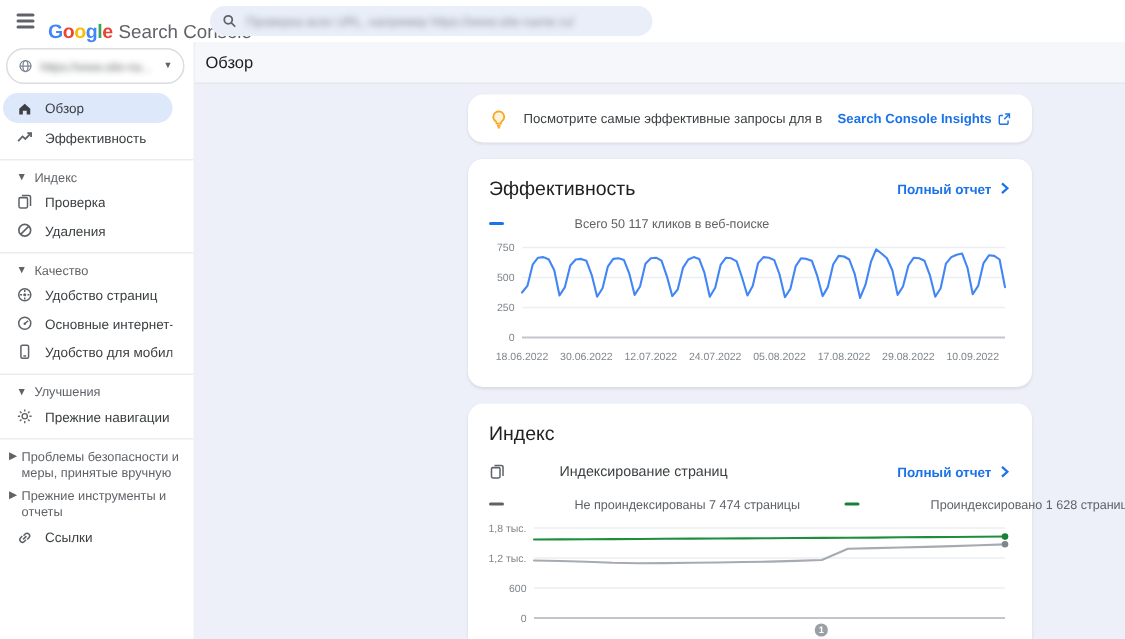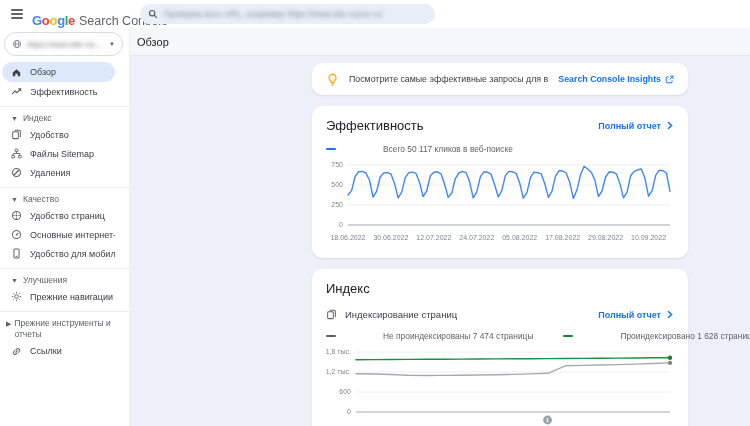--- a/index.html
+++ b/index.html
@@ -50,21 +50,21 @@
   .card-title{font-size:13px;color:#202124;}
   .report-link{display:flex;gap:5px;color:#1a73e8;font-size:9px;font-weight:bold;cursor:pointer;}
   .legend-row{display:flex;align-items:center;gap:6px;margin-top:11px;}
   .legend-item{display:flex;align-items:center;gap:5px;margin-right:24px;}
   .dash{width:10px;height:2.6px;border-radius:1.3px;flex:none;}
   .dash-blue{background:#1a73e8;}
   .dash-gray{background:#5f6368;}
   .dash-green{background:#188038;}
   .legend-txt{font-size:8.4px;color:#5f6368;white-space:nowrap;padding-left:42px;}
   .chart{margin-top:5px;}
-  .sub-row{display:flex;align-items:center;margin-top:13px;}
+  .sub-row{display:flex;align-items:center;margin-top:13px;gap:28px;}
   .sub-row .ic{margin-right:8px;display:flex;}
   .sub-title{font-size:9.5px;color:#3c4043;flex:1;}
   svg.icon{display:block;}
 </style>
 </head>
 <body>
 
 <div class="topbar">
   <div class="hamburger">
       <span></span>
@@ -118,32 +118,21 @@
     <span class="caret">▼</span>
     <span class="slbl">Индекс</span>
   </div>
   <div class="nav-row">
     <span class="ic">
         <svg class="icon" width="11" height="11" viewBox="0 0 12 12" fill="none" stroke="#5f6368" stroke-width="1.1">
           <rect x="1.8" y="3" width="6.2" height="7.5" rx="1"></rect>
           <path d="M4 1.4 H9 a1.2 1.2 0 0 1 1.2 1.2 V9"></path>
         </svg>
       </span>
-    <span class="lbl">Удобство</span>
-  </div>
-  <div class="nav-row">
-    <span class="ic">
-        <svg class="icon" width="11" height="11" viewBox="0 0 12 12" fill="none" stroke="#5f6368" stroke-width="1">
-          <rect x="4.4" y="1.2" width="3.2" height="2.6" rx=".5"></rect>
-          <rect x="0.8" y="8.2" width="3.2" height="2.6" rx=".5"></rect>
-          <rect x="8" y="8.2" width="3.2" height="2.6" rx=".5"></rect>
-          <path d="M6 3.8 V6 M2.4 8.2 V6 H9.6 V8.2"></path>
-        </svg>
-      </span>
-    <span class="lbl">Файлы Sitemap</span>
+    <span class="lbl">Проверка</span>
   </div>
   <div class="nav-row">
     <span class="ic">
         <svg class="icon" width="11" height="11" viewBox="0 0 12 12" fill="none" stroke="#5f6368" stroke-width="1.2">
           <circle cx="6" cy="6" r="4.3"></circle>
           <line x1="3" y1="9" x2="9" y2="3"></line>
         </svg>
       </span>
     <span class="lbl">Удаления</span>
   </div>
@@ -202,20 +191,24 @@
           <line x1="2.5" y1="2.5" x2="3.6" y2="3.6"></line>
           <line x1="8.4" y1="8.4" x2="9.5" y2="9.5"></line>
           <line x1="2.5" y1="9.5" x2="3.6" y2="8.4"></line>
           <line x1="8.4" y1="3.6" x2="9.5" y2="2.5"></line>
         </svg>
       </span>
     <span class="lbl">Прежние навигации</span>
   </div>
 
   <div class="nav-divider"></div>
+  <div class="nav-two">
+    <span class="caret">▶</span>
+    <span class="tlbl">Проблемы безопасности и меры, принятые вручную</span>
+  </div>
   <div class="nav-two">
     <span class="caret">▶</span>
     <span class="tlbl">Прежние инструменты и отчеты</span>
   </div>
   <div class="nav-row">
     <span class="ic">
         <svg class="icon" width="11" height="11" viewBox="0 0 12 12" fill="none" stroke="#5f6368" stroke-width="1.1">
           <path d="M4.8 7.2 L7.2 4.8"></path>
           <path d="M4.2 4.8 L3 6 a1.9 1.9 0 0 0 2.7 2.7 L6.9 7.5"></path>
           <path d="M7.8 7.2 L9 6 a1.9 1.9 0 0 0 -2.7 -2.7 L5.1 4.5"></path>

